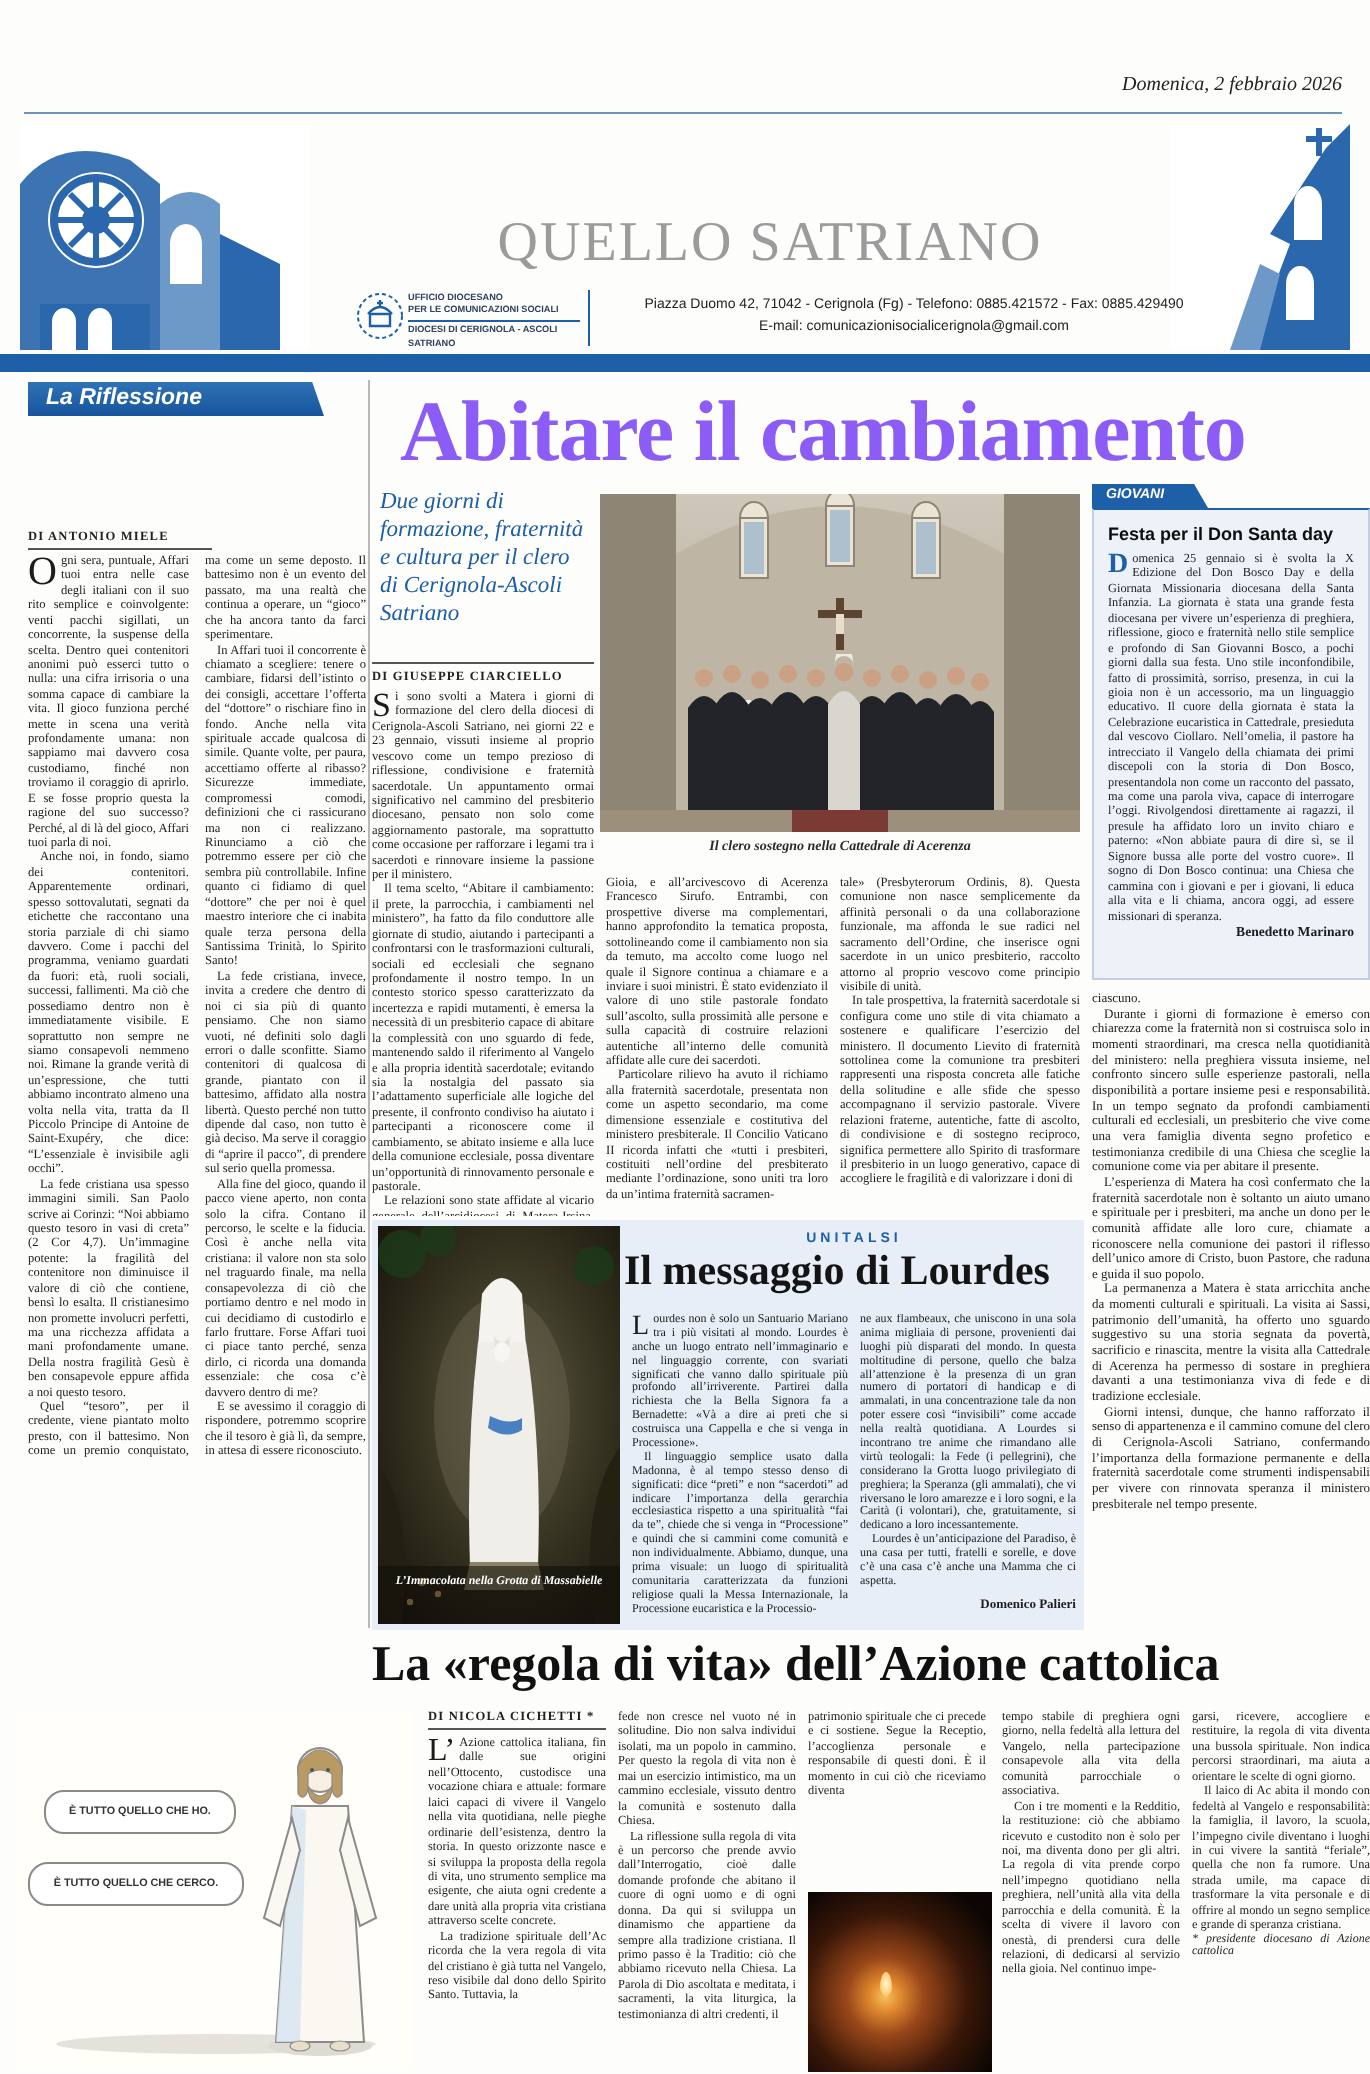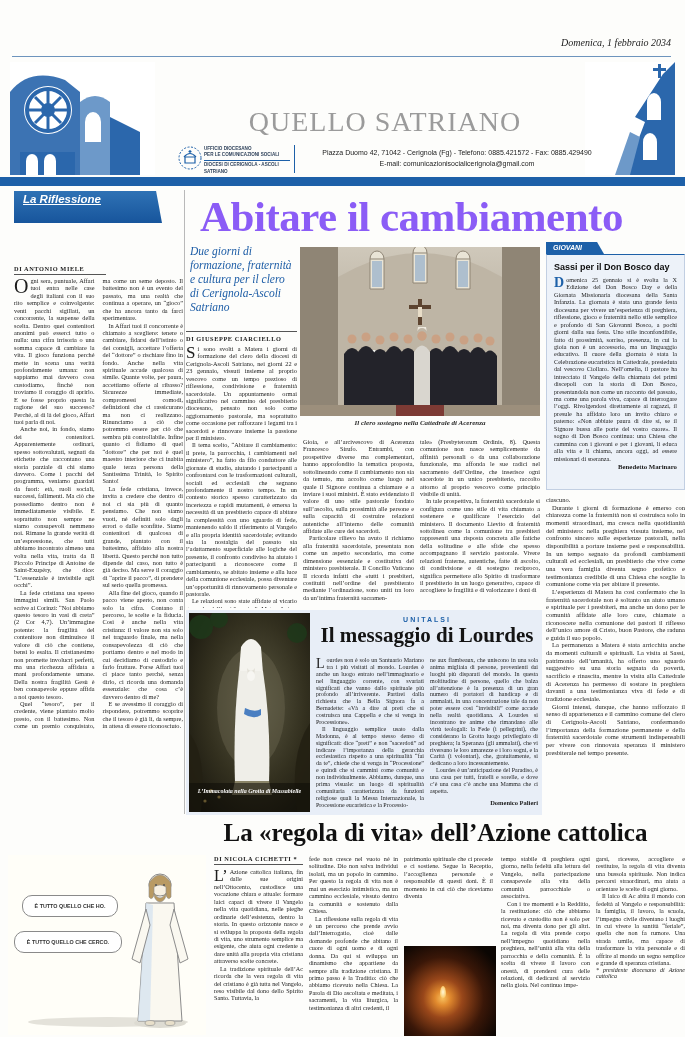--- a/index.html
+++ b/index.html
@@ -15,23 +15,23 @@
   
   .mast-title1{left:150px;top:62px;width:380px;text-align:center;font:400 43px/1 "Liberation Serif",serif;color:#171717;letter-spacing:1px;}
   .mast-title2{left:230px;top:108px;width:310px;text-align:center;font:400 28px/1 "Liberation Serif",serif;color:#9b9b9b;letter-spacing:1px;}
   .office{left:204px;top:146px;width:86px;font:4.6px/1.35 "Liberation Sans",sans-serif;color:#30435c;text-transform:uppercase;}
   .office b{display:block;}
   .vdiv{left:294px;top:145px;width:1px;height:28px;background:#1d60a8;}
   .addr{left:302px;top:148px;width:310px;text-align:center;font:7px/1.5 "Liberation Sans",sans-serif;color:#222;}
   .blueband{left:0;top:177px;width:685px;height:9px;background:#1d60a8;}
 
   
-  .rif-label{left:14px;top:191px;width:148px;height:32px;background:linear-gradient(180deg,#2f72b5,#17559c);
+  .rif-label{left:14px;top:191px;width:148px;height:17px;background:linear-gradient(180deg,#2f72b5,#17559c);
              color:#fff;font:italic 700 11.5px/17px "Liberation Sans",sans-serif;padding-left:9px;box-sizing:border-box;
-             clip-path:polygon(0 0,96% 0,100% 100%,0 100%);text-decoration:underline;}
+             clip-path:polygon(0 0,96% 0,100% 100%,0 100%);}
   .rif-title{left:14px;top:212px;width:170px;font:400 15.5px/1.08 "Liberation Serif",serif;color:#151515;}
   .byline{font:700 6.3px "Liberation Serif",serif;letter-spacing:.6px;color:#222;text-transform:uppercase;}
   .rif-byline{left:14px;top:265px;width:92px;border-bottom:.5px solid #555;padding-bottom:2px;}
   .bodytxt{font-size:6.3px;line-height:1.18;text-align:justify;color:#1c1c1c;overflow:hidden;}
   .bodytxt p{margin:0;text-indent:6px;}
   .bodytxt p.first{text-indent:0;}
   .rif-text{left:14px;top:277px;width:169px;height:517px;column-count:2;column-gap:8px;}
   .dc{float:left;font-size:20px;line-height:16px;padding:1px 2px 0 0;font-weight:400;}
   .dc2{float:left;font-size:14px;line-height:12px;padding:1px 2px 0 0;}
   .vrule{left:184px;top:190px;width:1px;height:624px;background:#b9b9b9;}
@@ -56,30 +56,30 @@
   .gio-box{left:546px;top:254px;width:139px;height:236px;background:#edf2f9;border:1px solid #c2cfe2;border-top:1.5px solid #1d60a8;box-sizing:border-box;padding:7px 7px 5px 7px;}
   .gio-title{font:700 9px "Liberation Sans",sans-serif;color:#0e0e0e;margin-bottom:4px;}
   .gio-body{font-size:6.2px;line-height:1.2;text-align:justify;height:185px;overflow:hidden;}
   .gio-body .dc2{color:#1d60a8;font-weight:700;}
   .gio-sig{text-align:right;font:700 6.8px "Liberation Serif",serif;margin-top:2px;}
 
   
   .lou-box{left:186px;top:610px;width:356px;height:205px;background:#e8eef7;}
   .lou-label{left:312px;top:616px;width:230px;text-align:center;font:700 7px "Liberation Sans",sans-serif;
              letter-spacing:2px;color:#1d60a8;}
-  .lou-title{left:312px;top:625px;width:230px;text-align:center;font:600 21px/1 "Liberation Serif",serif;color:#141414;}
+  .lou-title{left:312px;top:625px;width:230px;font:600 21px/1 "Liberation Serif",serif;color:#141414;}
   .lou-img{left:189px;top:613px;width:121px;height:199px;overflow:hidden;}
   .lou-cap{left:189px;top:788px;width:121px;text-align:center;font:italic 700 6px "Liberation Serif",serif;color:#fff;z-index:3;}
   .lcol{font-size:6px;line-height:1.15;}
   .l1{left:316px;top:657px;width:108px;height:150px;}
   .l2{left:430px;top:657px;width:108px;height:150px;}
   .lou-sig{left:430px;top:799px;width:108px;text-align:right;font:700 6.5px "Liberation Serif",serif;background:#e8eef7;}
 
   
-  .az-head{left:186px;top:820px;width:499px;text-align:center;font:700 25px/1 "Liberation Serif",serif;color:#111;}
+  .az-head{left:186px;top:820px;width:499px;font:700 25px/1 "Liberation Serif",serif;color:#111;}
   .az-byline{width:89px;border-bottom:.5px solid #555;padding-bottom:2px;margin-bottom:3px;}
   .bcol{font-size:6.2px;line-height:1.2;height:181px;}
   .b1{left:214px;top:855px;width:89px;}
   .b2{left:309px;top:855px;width:89px;}
   .b3{left:404px;top:855px;width:89px;height:88px;}
   .b4{left:501px;top:855px;width:89px;}
   .b5{left:596px;top:855px;width:89px;}
   .footnote{font:italic 6px "Liberation Serif",serif;margin-top:3px;text-indent:0 !important;}
   .candle{left:404px;top:946px;width:92px;height:90px;background:
           radial-gradient(circle at 42% 58%,#f8c05e 0,#e18a2e 10%,#99471a 26%,#3a1708 55%,#0b0603 85%);}
@@ -94,21 +94,21 @@
   .bub1{left:14px;top:40px;width:96px;height:22px;}
   .bub2{left:6px;top:76px;width:108px;height:22px;}
   .ground{position:absolute;left:20px;bottom:8px;width:160px;height:10px;border-radius:50%;background:#e4e2da;}
 </style>
 </head>
 <body>
 
 <div class="page">
 
   <div class="abs brand">Avvenire</div>
-  <div class="abs date">Domenica, 1 febbraio 2034</div>
+  <div class="abs date">Domenica, 2 febbraio 2026</div>
   <div class="abs toprule"></div>
 
   <div class="abs" style="left:10px;top:62px;">
     <svg width="145" height="113" viewBox="0 0 145 113">
       <rect x="0" y="0" width="145" height="113" fill="#fff"></rect>
       <path d="M0,113 L0,30 Q20,5 55,18 L70,30 L70,113 Z" fill="#2b67ac" opacity=".92"></path>
       <circle cx="38" cy="48" r="24" fill="#fff"></circle>
       <circle cx="38" cy="48" r="21" fill="none" stroke="#2b67ac" stroke-width="4"></circle>
       <circle cx="38" cy="48" r="7" fill="#2b67ac"></circle>
       <g stroke="#2b67ac" stroke-width="3">
@@ -267,21 +267,21 @@
   <div class="abs bodytxt mcol c4">
     <p class="first">ciascuno.</p>
     <p>Durante i giorni di formazione è emerso con chiarezza come la fraternità non si costruisca solo in momenti straordinari, ma cresca nella quotidianità del ministero: nella preghiera vissuta insieme, nel confronto sincero sulle esperienze pastorali, nella disponibilità a portare insieme pesi e responsabilità. In un tempo segnato da profondi cambiamenti culturali ed ecclesiali, un presbiterio che vive come una vera famiglia diventa segno profetico e testimonianza credibile di una Chiesa che sceglie la comunione come via per abitare il presente.</p>
     <p>L’esperienza di Matera ha così confermato che la fraternità sacerdotale non è soltanto un aiuto umano e spirituale per i presbiteri, ma anche un dono per le comunità affidate alle loro cure, chiamate a riconoscere nella comunione dei pastori il riflesso dell’unico amore di Cristo, buon Pastore, che raduna e guida il suo popolo.</p>
     <p>La permanenza a Matera è stata arricchita anche da momenti culturali e spirituali. La visita ai Sassi, patrimonio dell’umanità, ha offerto uno sguardo suggestivo su una storia segnata da povertà, sacrificio e rinascita, mentre la visita alla Cattedrale di Acerenza ha permesso di sostare in preghiera davanti a una testimonianza viva di fede e di tradizione ecclesiale.</p>
     <p>Giorni intensi, dunque, che hanno rafforzato il senso di appartenenza e il cammino comune del clero di Cerignola-Ascoli Satriano, confermando l’importanza della formazione permanente e della fraternità sacerdotale come strumenti indispensabili per vivere con rinnovata speranza il ministero presbiterale nel tempo presente.</p>
   </div>
 
   <div class="abs gio-tab">GIOVANI</div>
   <div class="abs gio-box">
-    <div class="gio-title">Sassi per il Don Bosco day</div>
+    <div class="gio-title">Festa per il Don Santa day</div>
     <div class="gio-body">
       <p style="margin:0;"><span class="dc2">D</span><span>omenica 25 gennaio si è svolta la X Edizione del Don Bosco Day e della Giornata Missionaria diocesana della Santa Infanzia. La giornata è stata una grande festa diocesana per vivere un’esperienza di preghiera, riflessione, gioco e fraternità nello stile semplice e profondo di San Giovanni Bosco, a pochi giorni dalla sua festa. Uno stile inconfondibile, fatto di prossimità, sorriso, presenza, in cui la gioia non è un accessorio, ma un linguaggio educativo. Il cuore della giornata è stata la Celebrazione eucaristica in Cattedrale, presieduta dal vescovo Ciollaro. Nell’omelia, il pastore ha intrecciato il Vangelo della chiamata dei primi discepoli con la storia di Don Bosco, presentandola non come un racconto del passato, ma come una parola viva, capace di interrogare l’oggi. Rivolgendosi direttamente ai ragazzi, il presule ha affidato loro un invito chiaro e paterno: «Non abbiate paura di dire sì, se il Signore bussa alle porte del vostro cuore». Il sogno di Don Bosco continua: una Chiesa che cammina con i giovani e per i giovani, li educa alla vita e li chiama, ancora oggi, ad essere missionari di speranza.</span></p>
     </div>
     <div class="gio-sig">Benedetto Marinaro</div>
   </div>
 
   <div class="abs lou-box"></div>
   <div class="abs lou-img">
     <svg width="121" height="199" viewBox="0 0 121 199">
       <defs>

